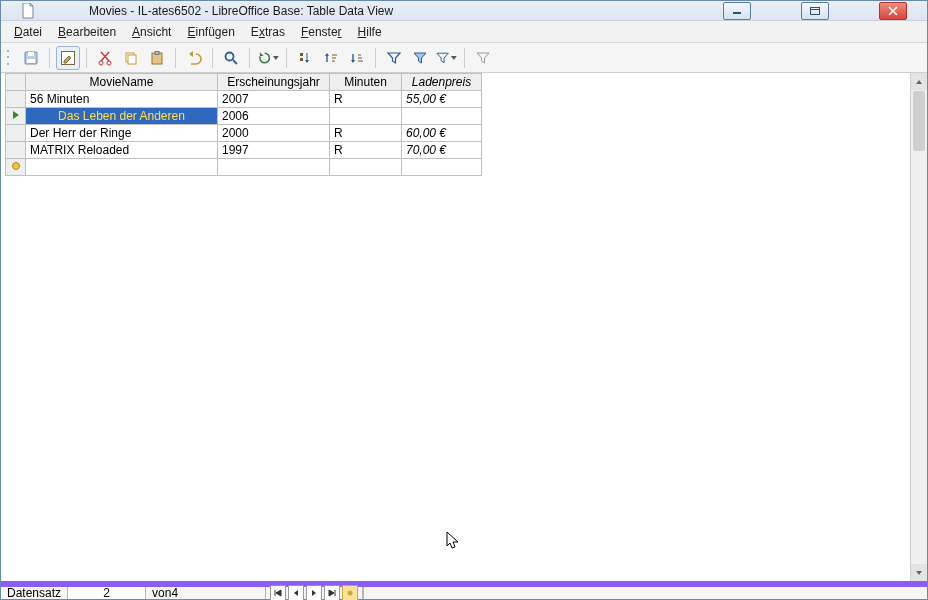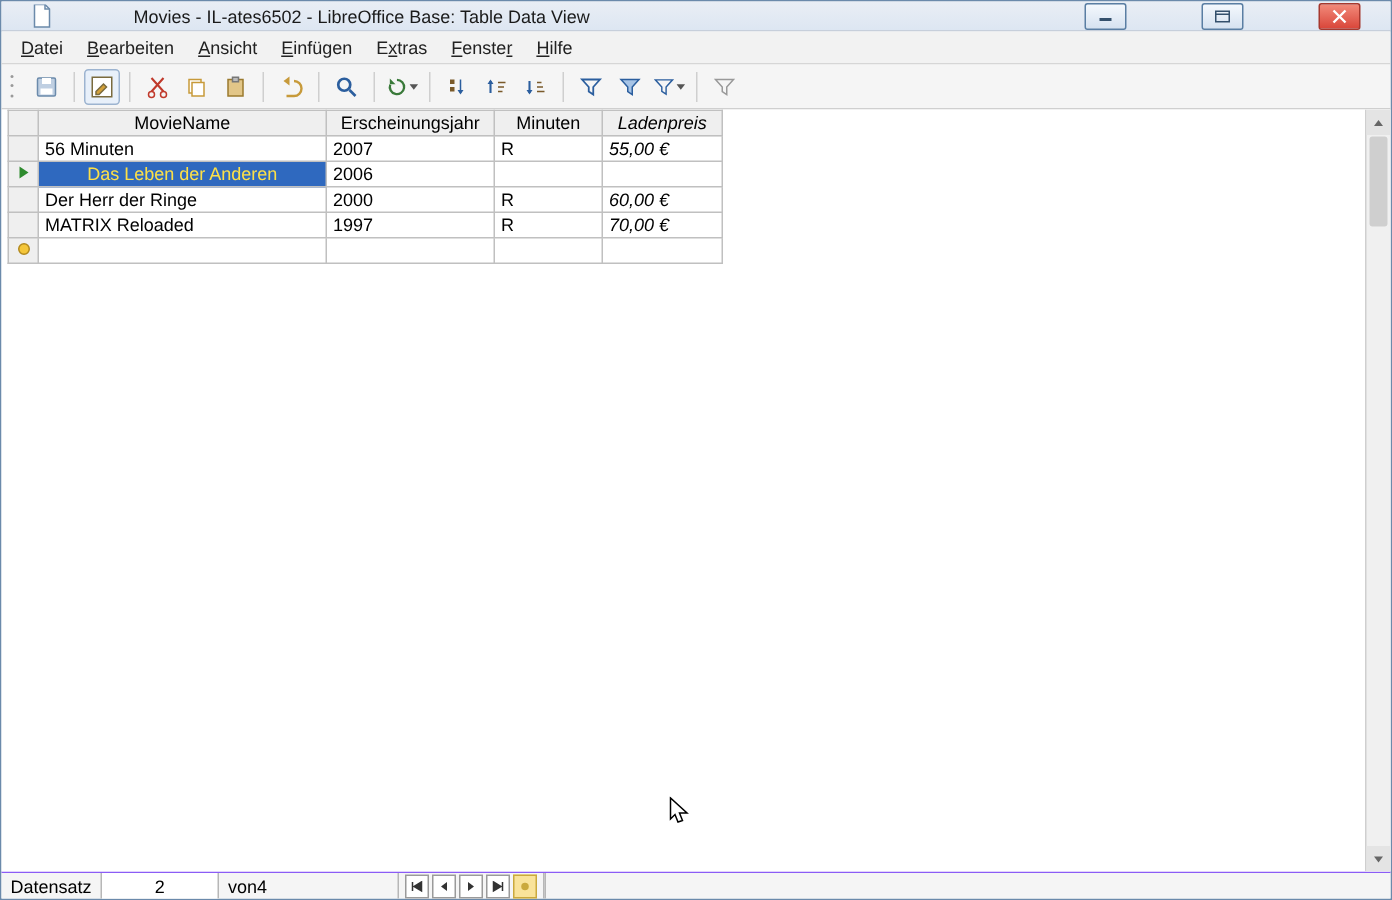--- a/index.html
+++ b/index.html
@@ -39,21 +39,21 @@
   .col-year { width: 112px; }
   .col-pub  { width: 72px; }
   .col-price{ width: 80px; font-style: italic; }
   .grid td.selected { background: #2f69bf; color: #fde047; text-align: center; }
   .row-current svg, .row-new svg { width: 10px; height: 10px; }
   .vscroll { position: absolute; right: 0; top: 0; bottom: 0; width: 17px; background: #f0f0f0; border-left: 1px solid #cfcfcf; }
   .vscroll .arrow { height: 17px; display:flex; align-items:center; justify-content:center; background:#e4e4e4; }
   .vscroll .thumb { position:absolute; left:2px; right:2px; top:18px; height:60px; background:#cfcfcf; border-radius:2px; }
 
   
-  .navbar { height: 18px; border-top: 1px solid #8b5cf6; display: flex; align-items: stretch; background: #f5f5f5; font-size: 12px; }
+  .navbar { height: 18px; border-top: 6px solid #8b5cf6; display: flex; align-items: stretch; background: #f5f5f5; font-size: 12px; }
   .nav-cell { border-right: 1px solid #b7b7b7; display: flex; align-items: center; padding: 0 6px; }
   .nav-label { width: auto; }
   .nav-input { width: 78px; justify-content: center; background:#fff; }
   .nav-total { width: 120px; }
   .nav-btn { width: 16px; height: 16px; border: 1px solid #9a9a9a; margin: 0 1px; display:flex; align-items:center; justify-content:center; background:#fff; }
   .nav-btn svg { width:8px; height:8px; }
   .nav-btn.playnew { background:#f9e39a; border-color:#caa93d; }
 
   .cursor { position: absolute; left: 445px; top: 458px; width: 16px; height: 20px; pointer-events: none; }
 </style>

